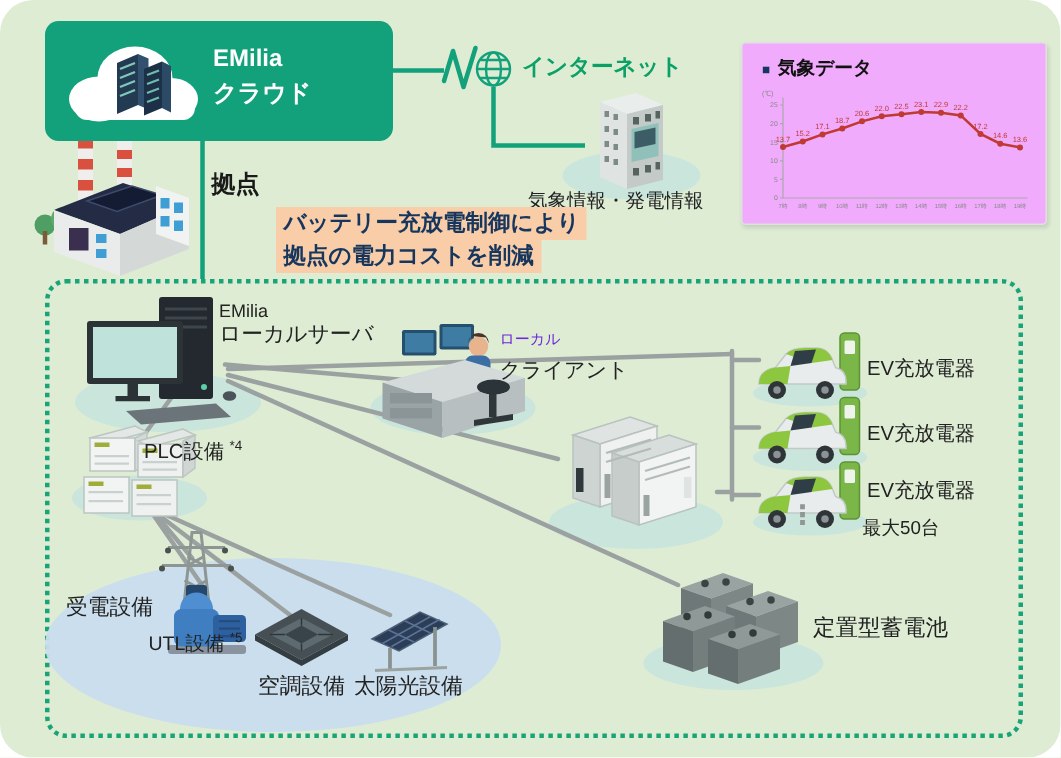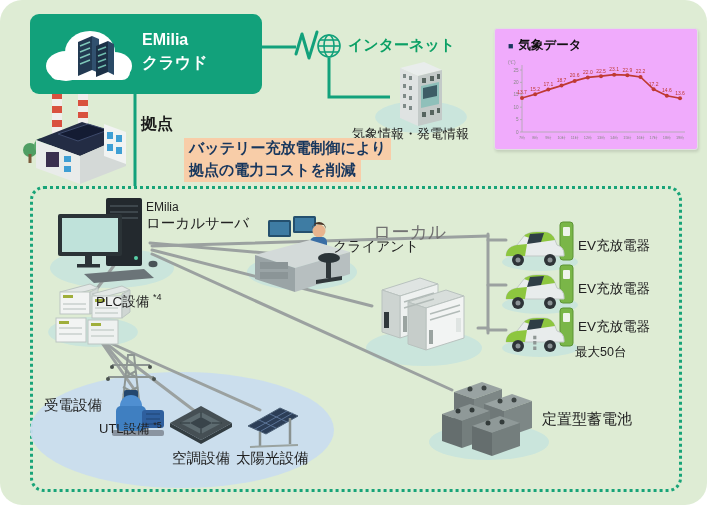--- a/index.html
+++ b/index.html
@@ -275,21 +275,21 @@
     <polygon points="3,45 43,58 43,82 3,69" fill="#9aa4a6"></polygon>
     <polygon points="43,58 98,42 98,64 43,82" fill="#b7bfc0"></polygon>
     <g fill="#8b9597">
         <rect x="8" y="52" width="28" height="7"></rect>
         <rect x="8" y="62" width="28" height="7"></rect>
       </g>
     <rect x="74" y="44" width="5" height="24" fill="#30373a"></rect>
     <polygon points="64,70 90,66 90,70 64,74" fill="#30373a"></polygon>
     <ellipse cx="77" cy="48" rx="11" ry="5" fill="#2b3438"></ellipse>
   </svg>
-  <div class="lbl z3" style="left:333px;top:221px;font-size:18px;color:#737373;margin-left:40px;">ローカル</div>
+  <div class="lbl z3" style="left:333px;top:221px;font-size:10px;color:#6d28d9;">ローカル</div>
   <div class="lbl z3" style="left:333px;top:238px;font-size:14px;color:#222;">クライアント</div>
 
   <svg class="abs z2" style="left:52px;top:280px;" width="82" height="70" viewBox="0 0 82 70">
     <g stroke="#bcc5c2" stroke-width="1">
       <polygon points="8,12 38,4 46,8 16,16" fill="#e3e8e6"></polygon>
       <rect x="8" y="12" width="30" height="22" fill="#f2f4f3"></rect>
       <polygon points="38,12 46,8 46,30 38,34" fill="#d3dad7"></polygon>
       <polygon points="40,14 70,6 78,10 48,18" fill="#e3e8e6"></polygon>
       <rect x="40" y="16" width="30" height="22" fill="#eef1f0"></rect>
       <polygon points="70,14 78,10 78,32 70,38" fill="#cfd6d3"></polygon>

